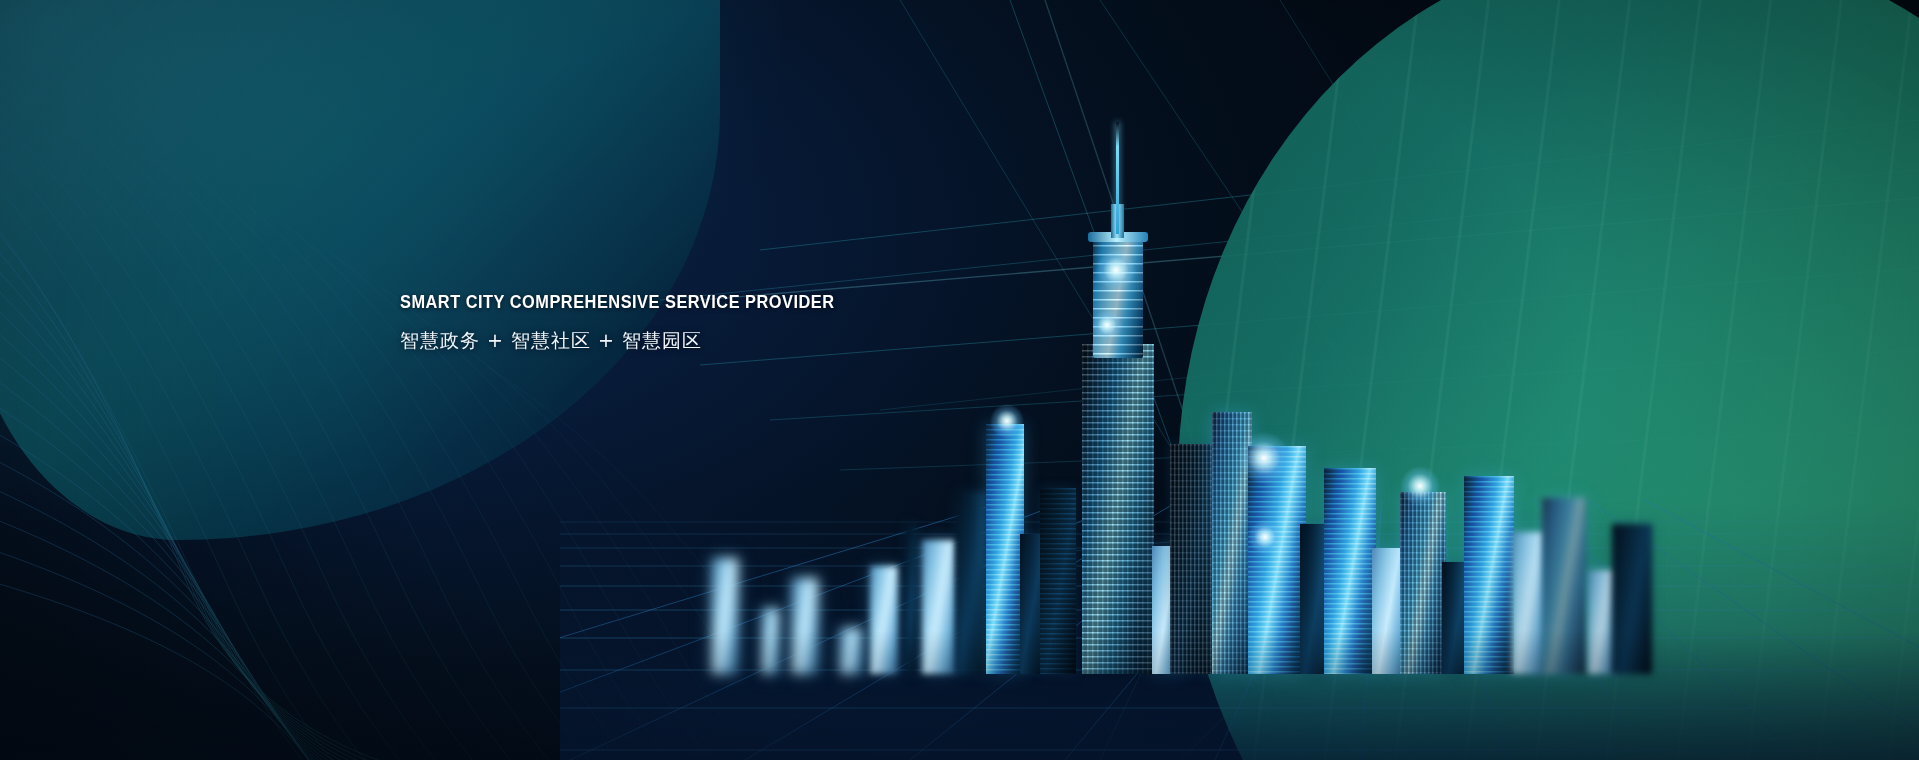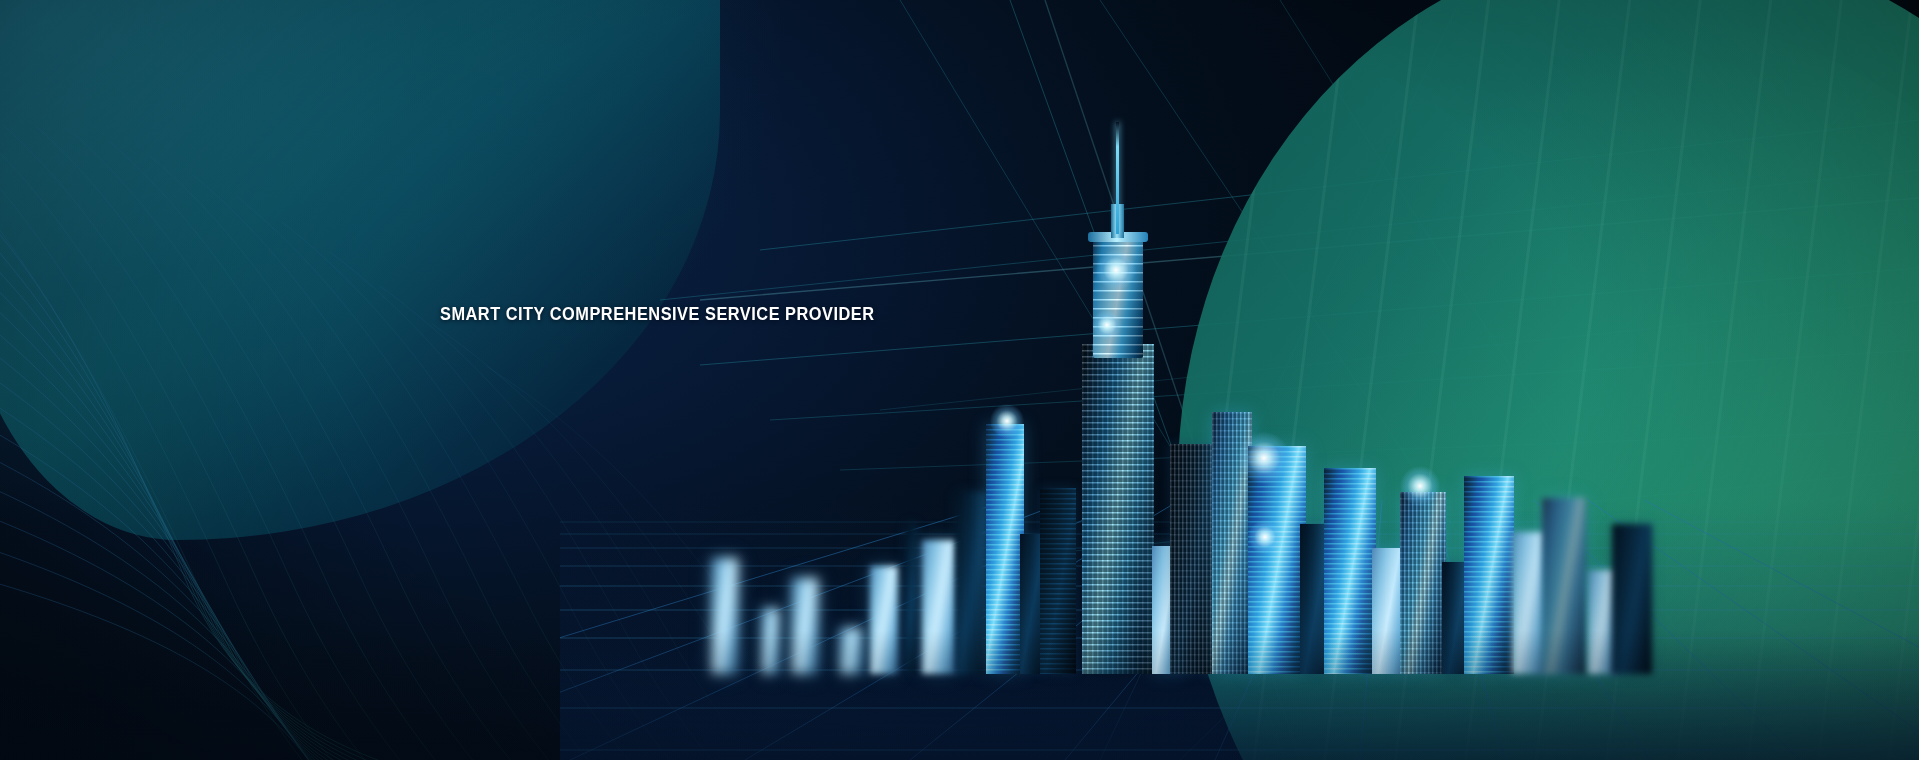--- a/index.html
+++ b/index.html
@@ -168,21 +168,21 @@
   .tower-spire-base {
     position:absolute; bottom:436px; left:29px; width:13px; height:34px;
     background:linear-gradient(90deg,#17678f,#9de4fa 45%,#1b6d96);
   }
 
   
   .glint { position:absolute; border-radius:50%;
     background:radial-gradient(circle,#ffffff 0%,rgba(200,245,255,.85) 18%,rgba(110,200,250,.35) 45%,rgba(60,160,230,0) 72%); }
 
   
-  .copy { position:absolute; left:440px; top:292px; width:640px; z-index:40;margin-top:12px; }
+  .copy { position:absolute; left:400px; top:292px; width:640px; z-index:40; }
   .eyebrow {
     color:#ffffff;
     font-size:19px;
     font-weight:bold;
     letter-spacing:.6px;
     line-height:1;
     white-space:nowrap;
     transform:scaleX(.86);
     transform-origin:left center;
     text-shadow:0 1px 5px rgba(0,10,25,.85);
@@ -382,17 +382,18 @@
     <div class="glint" style="left:396px;bottom:384px;width:40px;height:40px;"></div>
     <div class="glint" style="left:392px;bottom:334px;width:30px;height:30px;"></div>
     <div class="glint" style="left:290px;bottom:236px;width:34px;height:34px;"></div>
     <div class="glint" style="left:538px;bottom:190px;width:52px;height:52px;"></div>
     <div class="glint" style="left:700px;bottom:168px;width:40px;height:40px;"></div>
     <div class="glint" style="left:548px;bottom:120px;width:34px;height:34px;"></div>
   </div>
 
   <div class="copy">
     <div class="eyebrow">SMART CITY COMPREHENSIVE SERVICE PROVIDER</div>
+    <div class="tagline">智慧政务 + 智慧社区 + 智慧园区</div>
   </div>
 
   <div class="vignette"></div>
   <div class="bottom-fade"></div>
 </div>
 
 </body></html>

